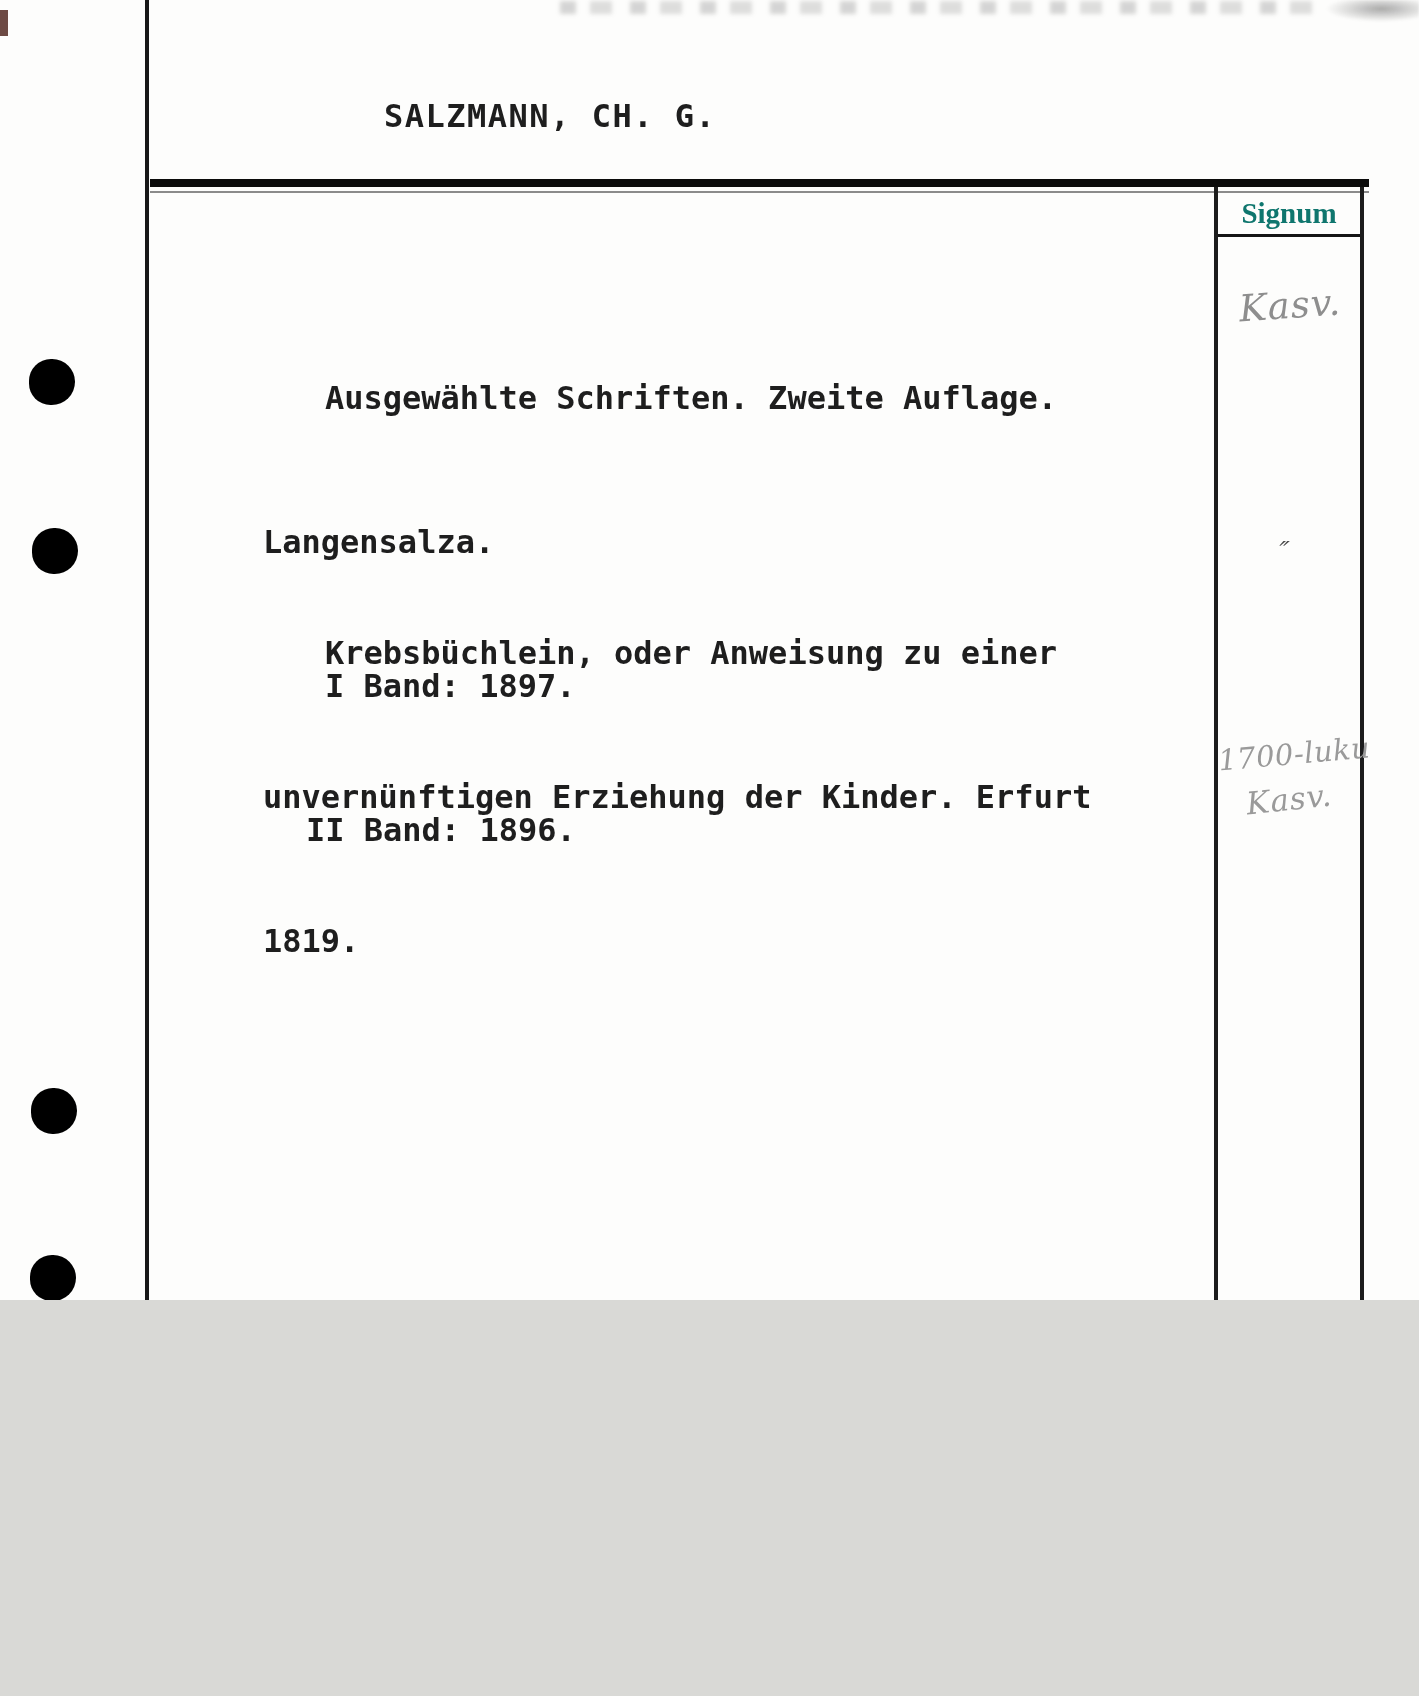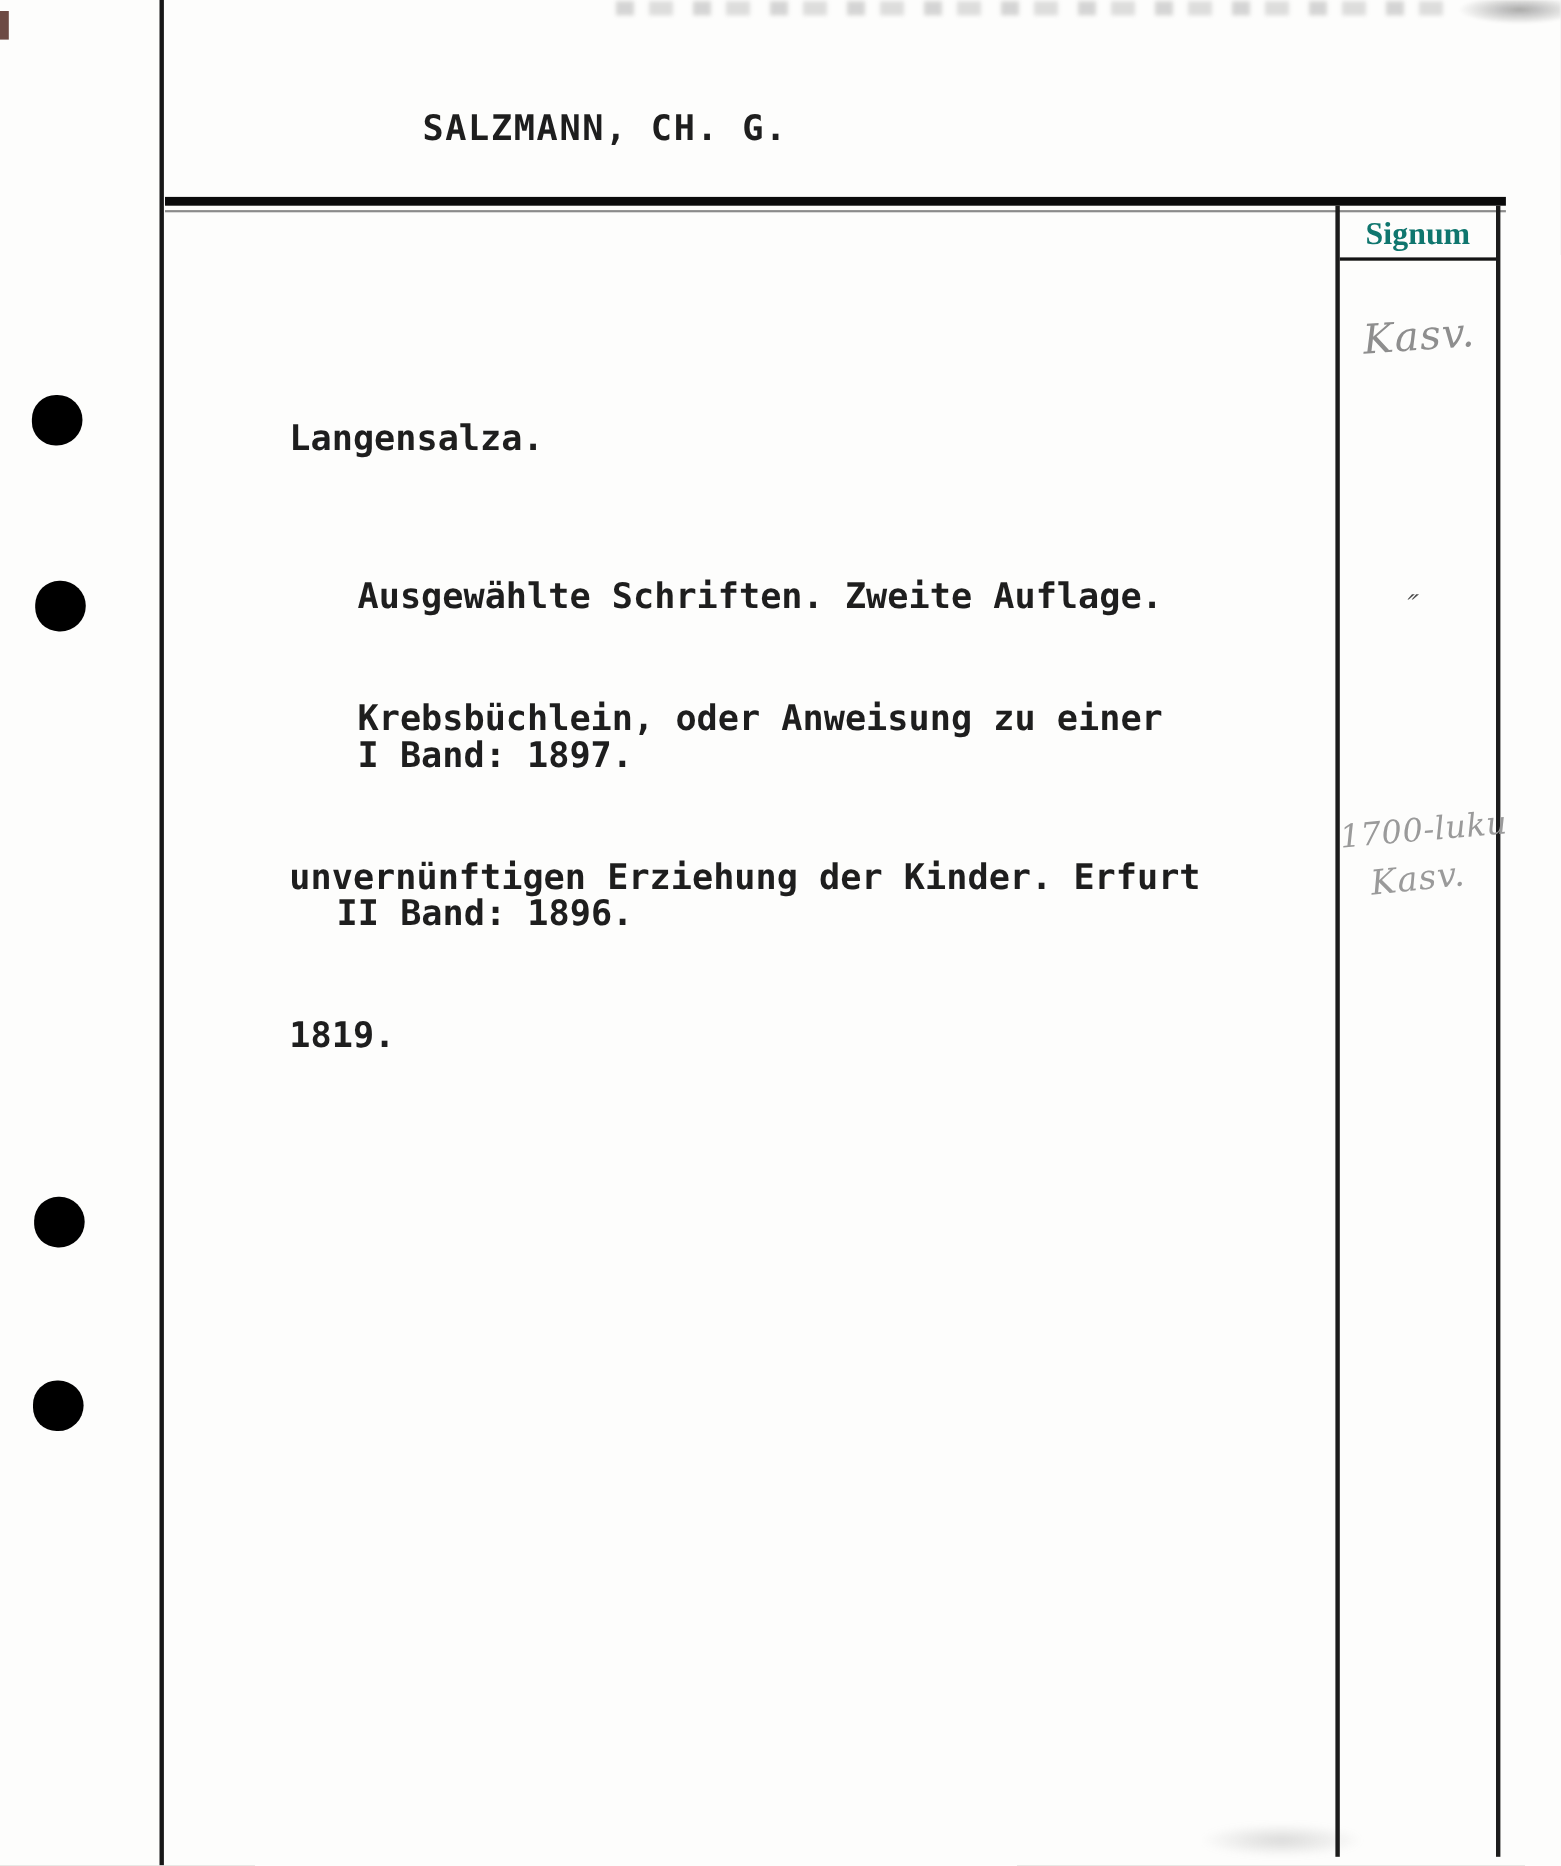--- a/index.html
+++ b/index.html
@@ -1,17 +1,17 @@
 <!DOCTYPE html>
 <html><head>
 <meta charset="utf-8">
 <style>
   html,body { margin:0; padding:0; background:#d9d9d6; }
   .page {
-    position:relative; width:1419px; height:1696px;
+    position:relative; width:1419px; height:1300px;
     background:#fdfdfc; overflow:hidden;
     font-family:"DejaVu Sans Mono", monospace;
   }
   
   .rule { position:absolute; background:#141414; }
   .vline-left   { left:145px; top:0;     width:4px;  height:1696px; background:#181818; }
   .hline-thick  { left:150px; top:179px; width:1219px; height:8px;  background:#0b0b0b; }
   .hline-thin   { left:150px; top:191px; width:1219px; height:2px;  background:rgba(45,45,45,.55); }
   .vline-sig-l  { left:1214px; top:187px; width:4px; height:1501px; background:#1c1c1c; }
   .vline-sig-r  { left:1360px; top:187px; width:4px; height:1501px; background:#1c1c1c; }
@@ -98,22 +98,22 @@
   <div class="rule sig-underline"></div>
 
   <div class="signum-header">Signum</div>
 
   <div class="dot dot-1"></div>
   <div class="dot dot-2"></div>
   <div class="dot dot-3"></div>
   <div class="dot dot-4"></div>
 
   <div class="entry typew" id="entry-1">
+    <div class="tline ind3">Ausgewählte Schriften. Zweite Auflage.</div>
     <div class="tline">Langensalza.</div>
-    <div class="tline ind3">Ausgewählte Schriften. Zweite Auflage.</div>
     <div class="tline ind3">I Band: 1897.</div>
     <div class="tline ind2">II Band: 1896.</div>
   </div>
 
   <div class="entry typew" id="entry-2">
     <div class="tline ind3">Krebsbüchlein, oder Anweisung zu einer</div>
     <div class="tline">unvernünftigen Erziehung der Kinder. Erfurt</div>
     <div class="tline">1819.</div>
   </div>
 

